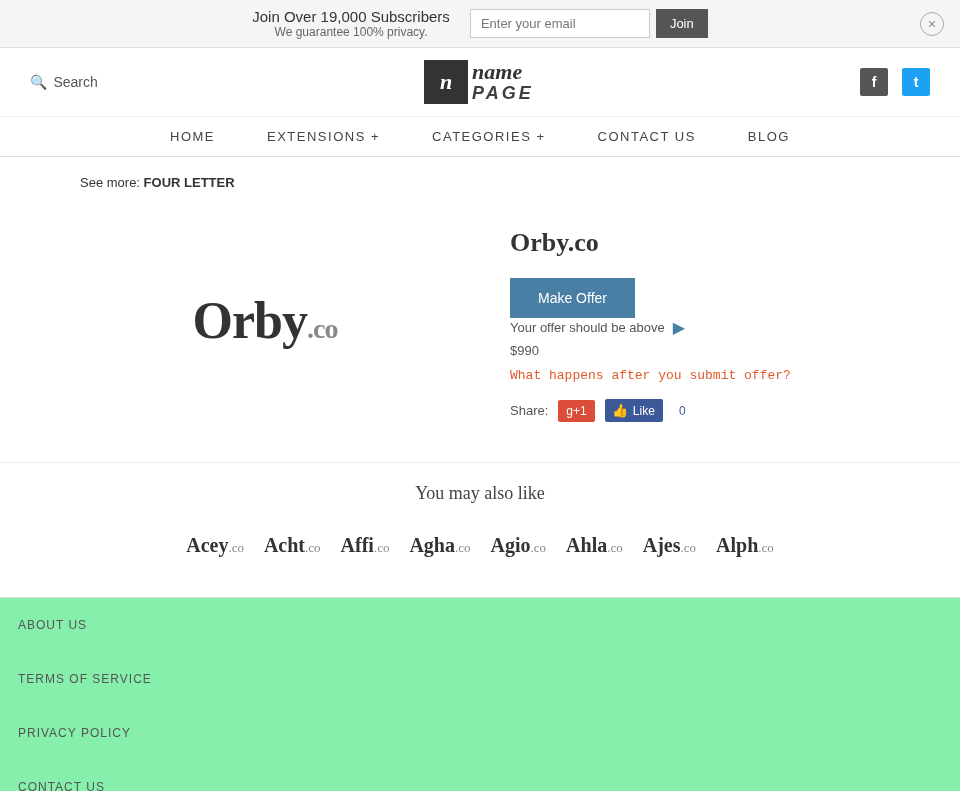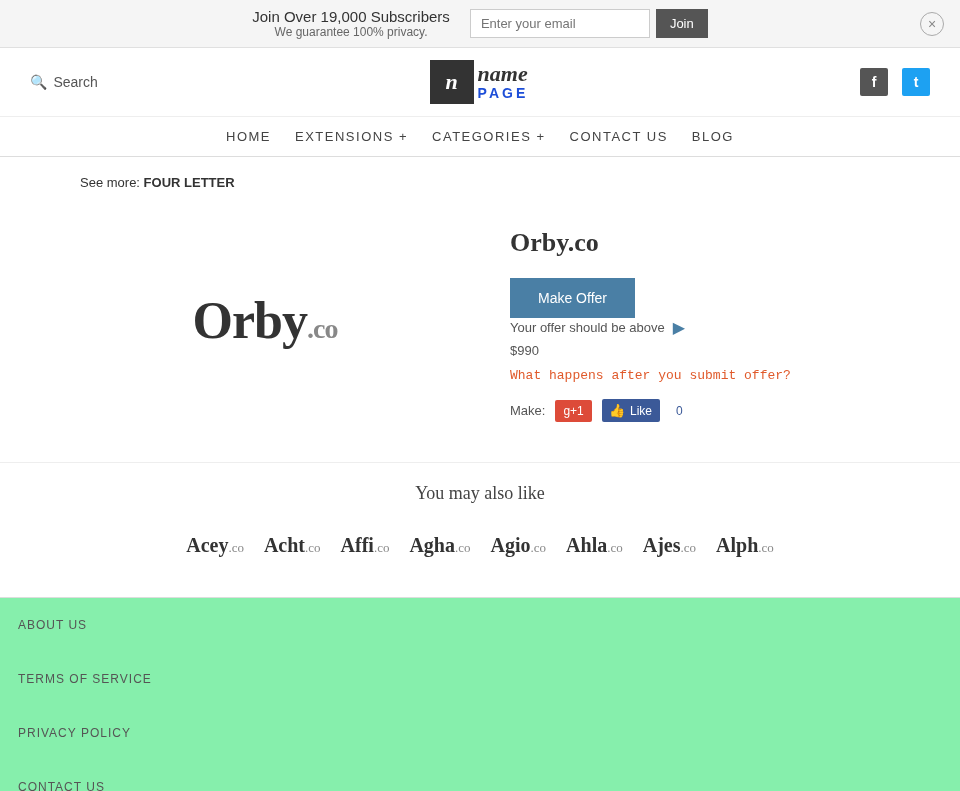--- a/index.html
+++ b/index.html
@@ -96,25 +96,26 @@
       line-height: 1.1;
     }
     .logo-text .name-part {
       font-size: 22px;
       font-weight: bold;
       font-style: italic;
       color: #333;
       font-family: Georgia, serif;
     }
     .logo-text .page-part {
-      font-size: 14px;
+      font-size: 18px;
       font-weight: bold;
       letter-spacing: 3px;
-      color: #1d4ed8;
+      color: #404040;
       text-transform: uppercase;
+      font-style: italic;
     }
     .header-right {
       display: flex;
       align-items: center;
       gap: 14px;
     }
     .social-icon {
       width: 28px;
       height: 28px;
       background: #555;
@@ -126,21 +127,21 @@
       font-weight: bold;
       cursor: pointer;
       border-radius: 2px;
     }
 
     
     .nav {
       border-bottom: 1px solid #ddd;
       display: flex;
       justify-content: center;
-      gap: 24px;
+      gap: 52px;
       padding: 12px 0;
     }
     .nav a {
       text-decoration: none;
       color: #444;
       font-size: 13px;
       letter-spacing: 1.5px;
       text-transform: uppercase;
       cursor: pointer;
     }
@@ -381,21 +382,21 @@
   <div class="domain-detail">
     <div class="domain-title">Orby.co</div>
     <button class="make-offer-btn">Make Offer</button>
     <div class="offer-info">
       <span>Your offer should be above</span>
       <span class="arrow">▶</span>
     </div>
     <div class="offer-price">$990</div>
     <a class="offer-link">What happens after you submit offer?</a>
     <div class="share-row">
-      <span class="share-label">Make:</span>
+      <span class="share-label">Share:</span>
       <button class="g-plus-btn">
         <span>g+1</span>
       </button>
       <button class="fb-like-btn">
         <span style="font-size:13px;">👍</span>
         <span>Like</span>
       </button>
       <span class="fb-count">0</span>
     </div>
   </div>

